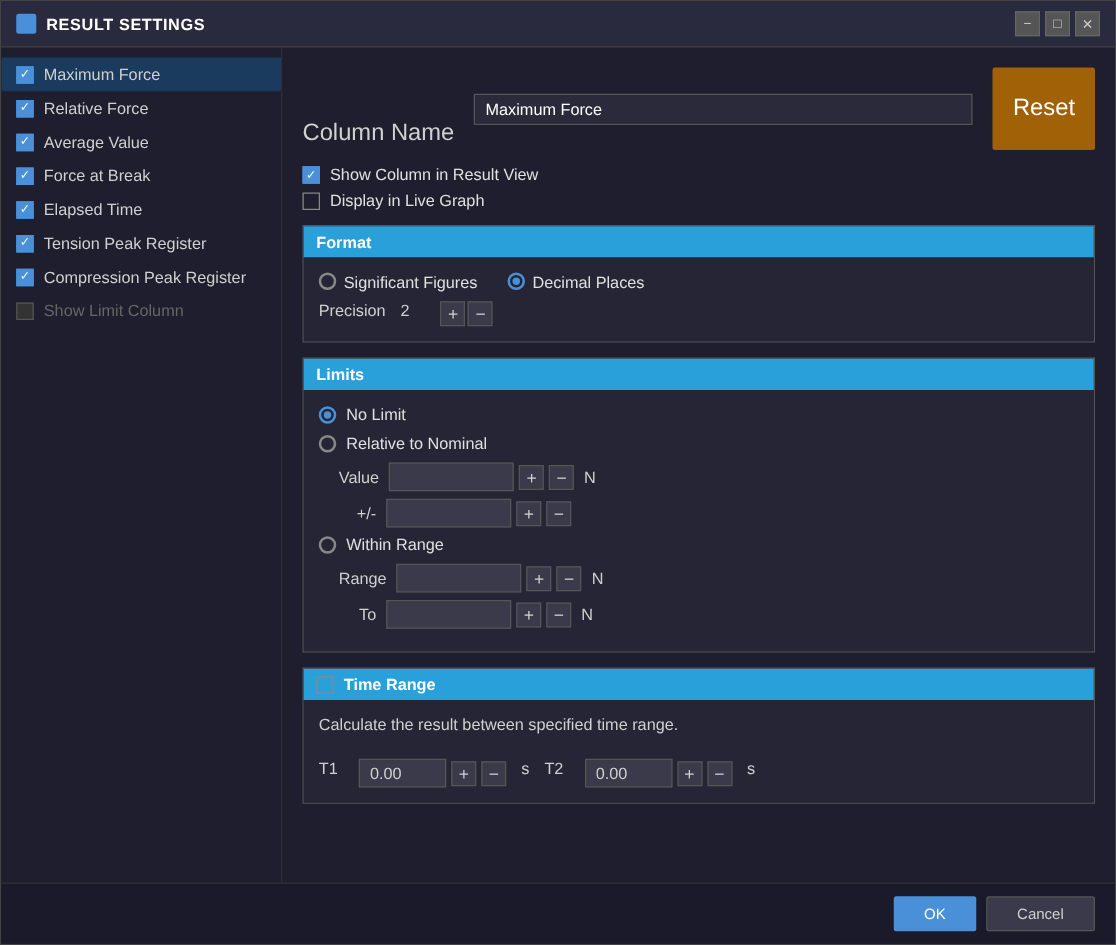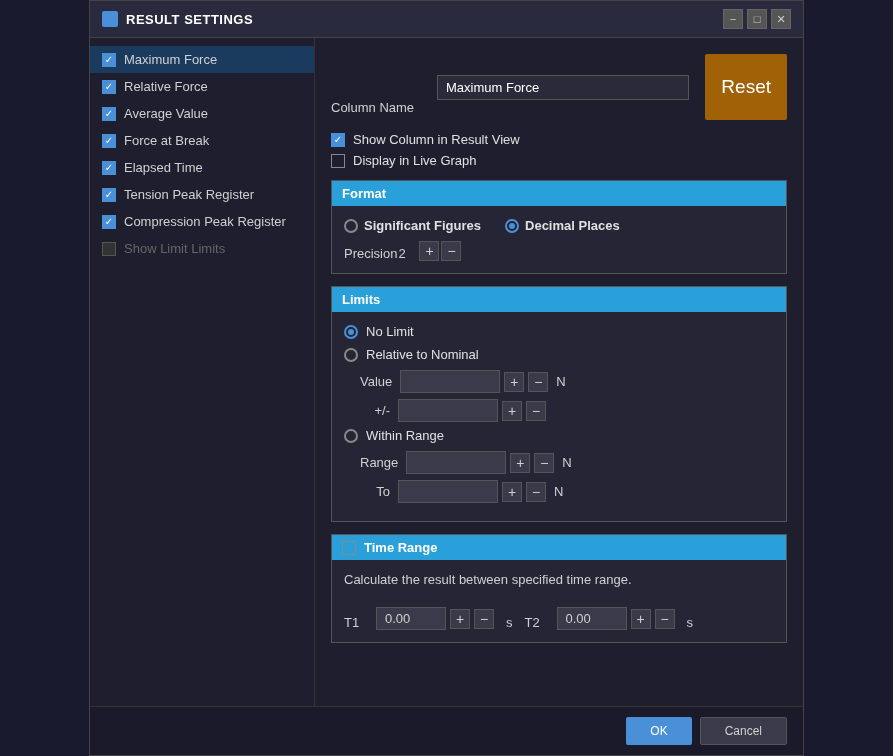--- a/index.html
+++ b/index.html
@@ -8,21 +8,21 @@
       font-family: Arial, sans-serif;
       font-size: 13px;
       color: #e0e0e0;
       display: flex;
       justify-content: center;
       align-items: center;
       width: 893px;
       height: 756px;
     }
     .dialog {
-      width: 715px;
+      width: 893px;
       height: 756px;
       background: #1e1e2e;
       border: 1px solid #444;
       display: flex;
       flex-direction: column;
     }
     .title-bar {
       background: #2a2a3e;
       padding: 8px 12px;
       display: flex;
@@ -120,21 +120,21 @@
       background: #1e1e2e;
     }
     .column-name-row {
       display: flex;
       align-items: center;
       gap: 16px;
       margin-bottom: 12px;
     }
     .column-name-label {
       color: #d0d0d0;
-      font-size: 13px;
+      font-size: 19px;
       min-width: 90px;
       margin-top: 40px;
     }
     .column-name-input {
       flex: 1;
       background: #2a2a3a;
       border: 1px solid #555;
       color: #ffffff;
       padding: 4px 8px;
       font-size: 13px;
@@ -215,22 +215,22 @@
     }
     .radio-btn.selected::after {
       content: '';
       width: 6px;
       height: 6px;
       border-radius: 50%;
       background: #4a90d9;
     }
     .precision-row {
       display: flex;
-      align-items: flex-end;
-      gap: 1px;
+      align-items: flex-start;
+      gap: 12px;
       margin-top: 8px;
     }
     .precision-label {
       color: #d0d0d0;
     }
     .precision-value {
       color: #d0d0d0;
       min-width: 20px;
     }
     .spin-controls {
@@ -274,21 +274,21 @@
       margin-bottom: 6px;
       padding-left: 16px;
     }
     .value-label {
       color: #d0d0d0;
       min-width: 30px;
       text-align: right;
     }
     .time-range-row {
       display: flex;
-      align-items: flex-end;
+      align-items: flex-start;
       gap: 12px;
       margin-top: 20px;
     }
     .time-label {
       color: #d0d0d0;
       min-width: 20px;
     }
     .footer {
       background: #1a1a2a;
       border-top: 1px solid #333;
@@ -313,23 +313,22 @@
       border: 1px solid #555;
       color: #d0d0d0;
     }
     .format-radio-group {
       display: flex;
       gap: 24px;
       margin-bottom: 4px;
     }
     .radio-option {
       display: flex;
-      align-items: flex-end;
+      align-items: flex-start;
       gap: 6px;
-      font-weight: bold;
     }
   </style>
 </head>
 <body>
 
 <div class="dialog">
 
   <div class="title-bar">
     <div class="title-bar-left">
       <div class="title-icon"></div>
@@ -369,21 +368,21 @@
         <div class="sidebar-item">
           <div class="checkbox-icon"></div>
           <span>Tension Peak Register</span>
         </div>
         <div class="sidebar-item">
           <div class="checkbox-icon"></div>
           <span>Compression Peak Register</span>
         </div>
         <div class="sidebar-item disabled">
           <div class="checkbox-icon disabled"></div>
-          <span>Show Limit Limits</span>
+          <span>Show Limit Column</span>
         </div>
       </div>
 
     <div class="main-panel">
 
       <div class="column-name-row">
         <span class="column-name-label">Column Name</span>
         <input class="column-name-input" type="text" value="Maximum Force" style="">
         <button class="reset-btn">Reset</button>
       </div>

